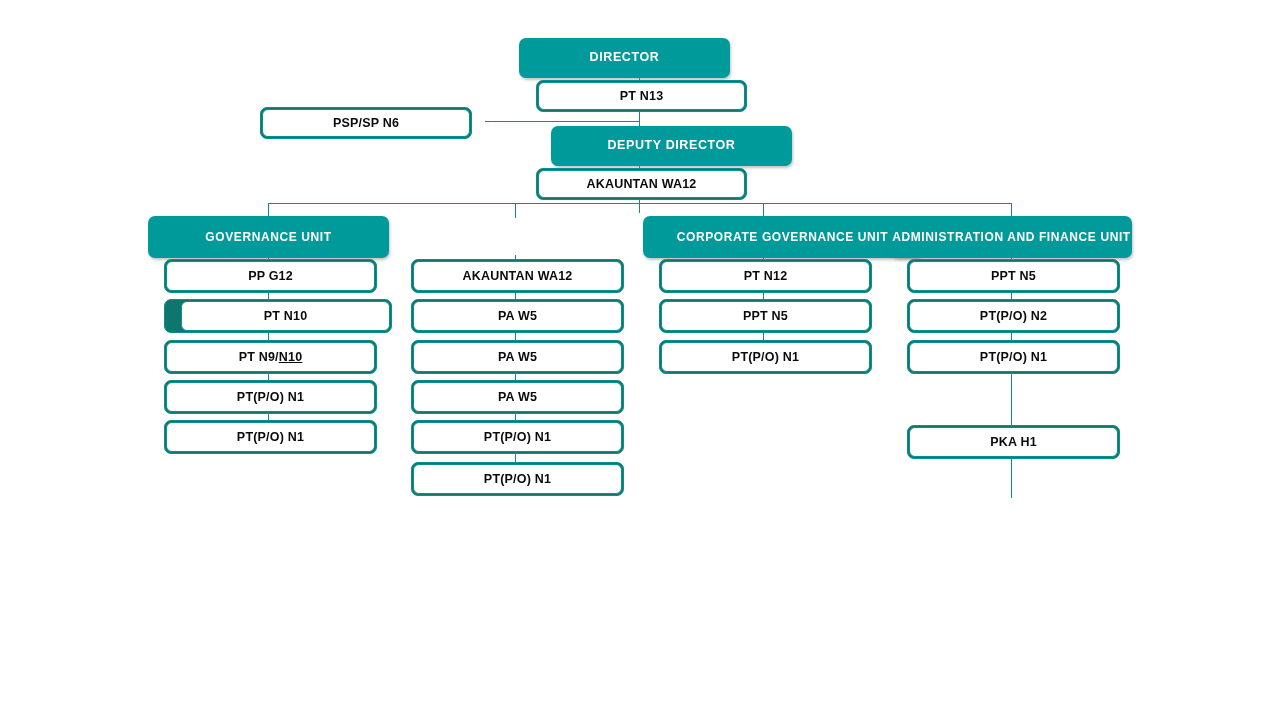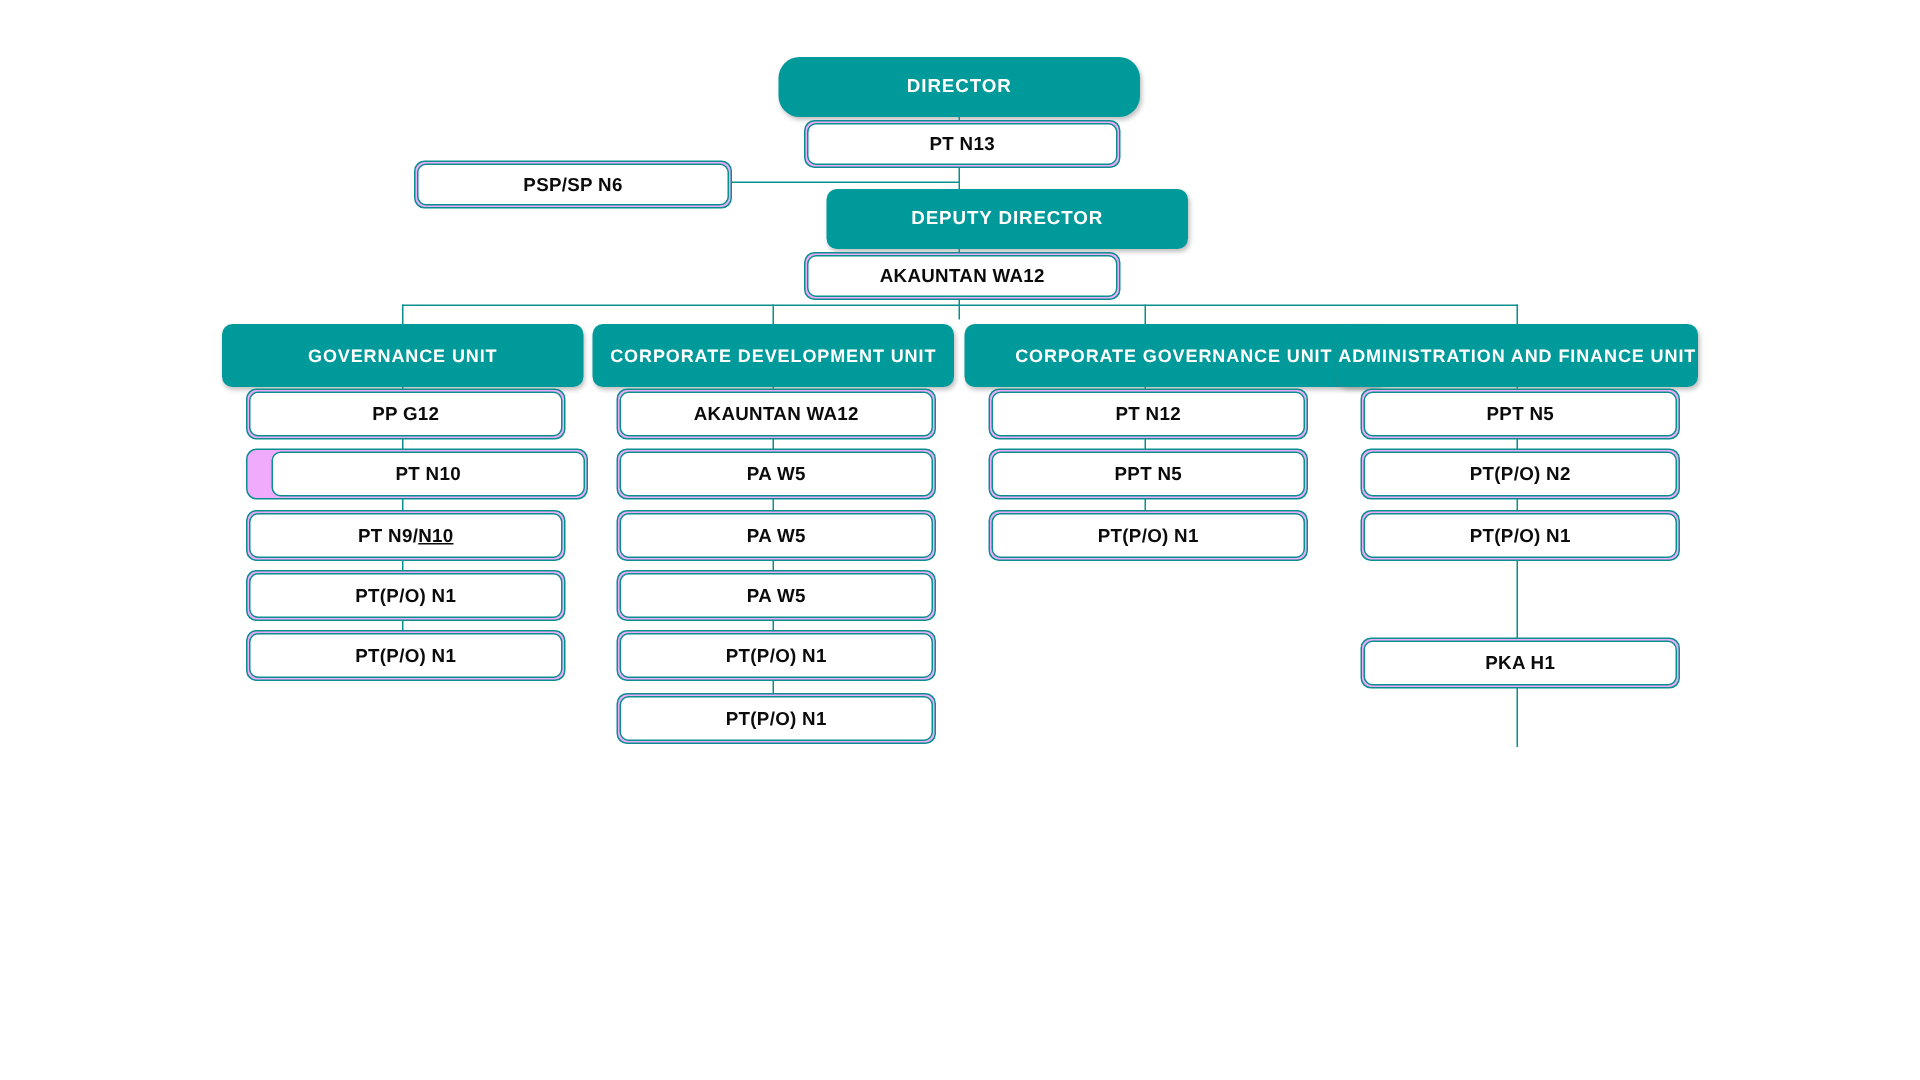--- a/index.html
+++ b/index.html
@@ -29,21 +29,21 @@
     letter-spacing:.6px;
     line-height:1.08;
     z-index:3;
   }
   .tealbox.t1{font-size:12.5px;}
   .tealbox.t2{font-size:12px;}
 
   
   .wbox{
     position:absolute;
-    background:#f0abfc;
+    background:#0f766e;
     border:1px solid #0a8f8f;
     border-radius:7px;
     padding:1px;
     z-index:3;
   }
   .wbox > .inner{
     width:100%;height:100%;
     box-sizing:border-box;
     border:1px solid #0a8f8f;
     border-radius:6px;
@@ -76,31 +76,31 @@
   <div class="ln v" style="left:1011px;top:203px;height:15px;"></div>
 
   <div class="ln v" style="left:268px;top:255px;height:198px;"></div>
   <div class="ln v" style="left:515px;top:255px;height:239px;"></div>
   <div class="ln v" style="left:763px;top:255px;height:117px;"></div>
   <div class="ln v" style="left:1011px;top:255px;height:243px;"></div>
 
   <div class="ln v" style="left:639px;top:74px;height:12px;"></div>
   <div class="ln v" style="left:639px;top:162px;height:12px;"></div>
 
-  <div class="tealbox t1" style="left:519px;top:38px;width:241px;height:40px;border-radius:14px;">
+  <div class="tealbox t1" style="left:519px;top:38px;width:211px;height:40px;">
     <span>DIRECTOR</span>
   </div>
 
   <div class="wbox" style="left:536px;top:80px;width:207px;height:28px;">
     <div class="inner">
         <span>PT N13</span>
       </div>
   </div>
 
-  <div class="wbox" style="left:276px;top:107px;width:208px;height:28px;">
+  <div class="wbox" style="left:260px;top:107px;width:208px;height:28px;">
     <div class="inner">
         <span>PSP/SP N6</span>
       </div>
   </div>
 
   <div class="tealbox t1" style="left:519px;top:126px;width:241px;height:40px;margin-left:32px;">
     <span>DEPUTY DIRECTOR</span>
   </div>
 
   <div class="wbox" style="left:536px;top:168px;width:207px;height:28px;">
@@ -132,23 +132,20 @@
     <div class="inner">
         <span>PT(P/O) N1</span>
       </div>
   </div>
   <div class="wbox" style="left:164px;top:420px;width:209px;height:30px;">
     <div class="inner">
         <span>PT(P/O) N1</span>
       </div>
   </div>
 
-  <div class="tealbox t2" style="left:395px;top:216px;width:241px;height:42px;">
-    <span>CORPORATE DEVELOPMENT UNIT</span>
-  </div>
   <div class="wbox" style="left:411px;top:259px;width:209px;height:30px;">
     <div class="inner">
         <span>AKAUNTAN  WA12</span>
       </div>
   </div>
   <div class="wbox" style="left:411px;top:299px;width:209px;height:30px;">
     <div class="inner">
         <span>PA W5</span>
       </div>
   </div>

